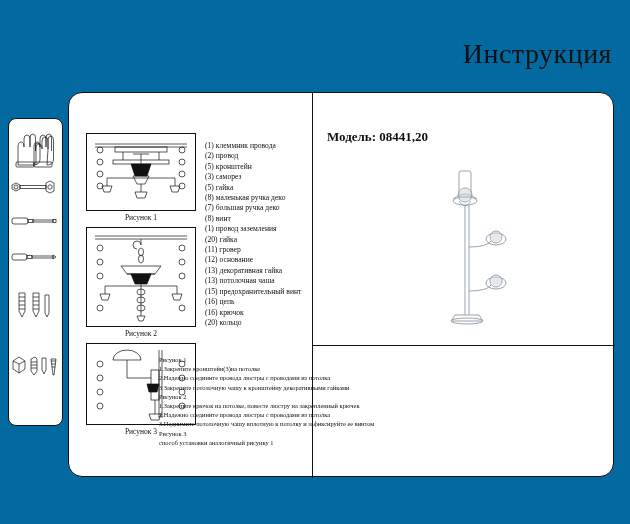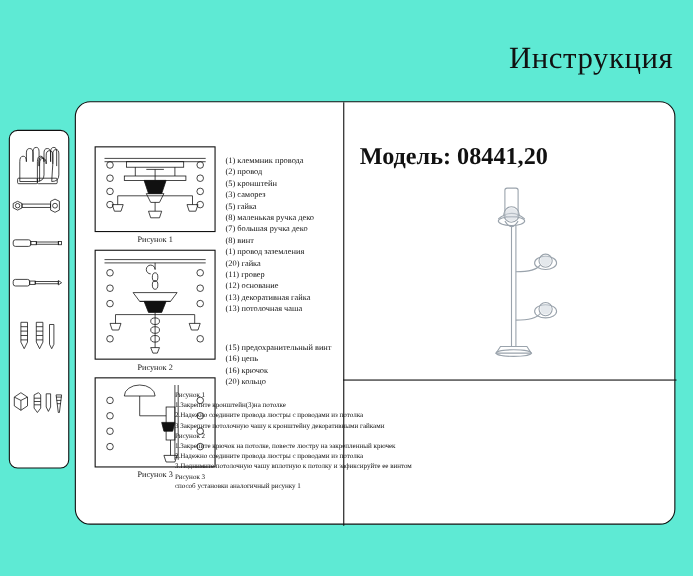--- a/index.html
+++ b/index.html
@@ -14,21 +14,21 @@
     color: #1a1a1a;
     position: relative;
     overflow: hidden;
   }
 
   .page {
     position: absolute;
     left: 0; top: 0;
     width: 630px;
     height: 524px;
-    background: #5eead4;
+    background: #0369a1;
   }
 
   
   .title {
     position: absolute;
     right: 18px;
     top: 38px;
     font-size: 28px;
     font-family: "Liberation Serif", serif;
     color: #111111;
@@ -118,28 +118,28 @@
     position: absolute;
     left: 128px;
     top: 36px;
     width: 112px;
     font-size: 7.6px;
     line-height: 10.4px;
     font-family: "Liberation Serif", serif;
     color: #111;
   }
   .parts-list div { white-space: nowrap; }
-  .parts-list div.wrap { white-space: normal; margin-top: 24px; }
+  .parts-list div.wrap { white-space: normal; }
 
   
   .model-heading {
     position: absolute;
     left: 258px;
     top: 36px;
-    font-size: 22px;
+    font-size: 13px;
     font-weight: bold;
     font-family: "Liberation Serif", serif;
     color: #111;
     white-space: nowrap;
   }
 
   
   .lamp-area {
     position: absolute;
     left: 244px;

